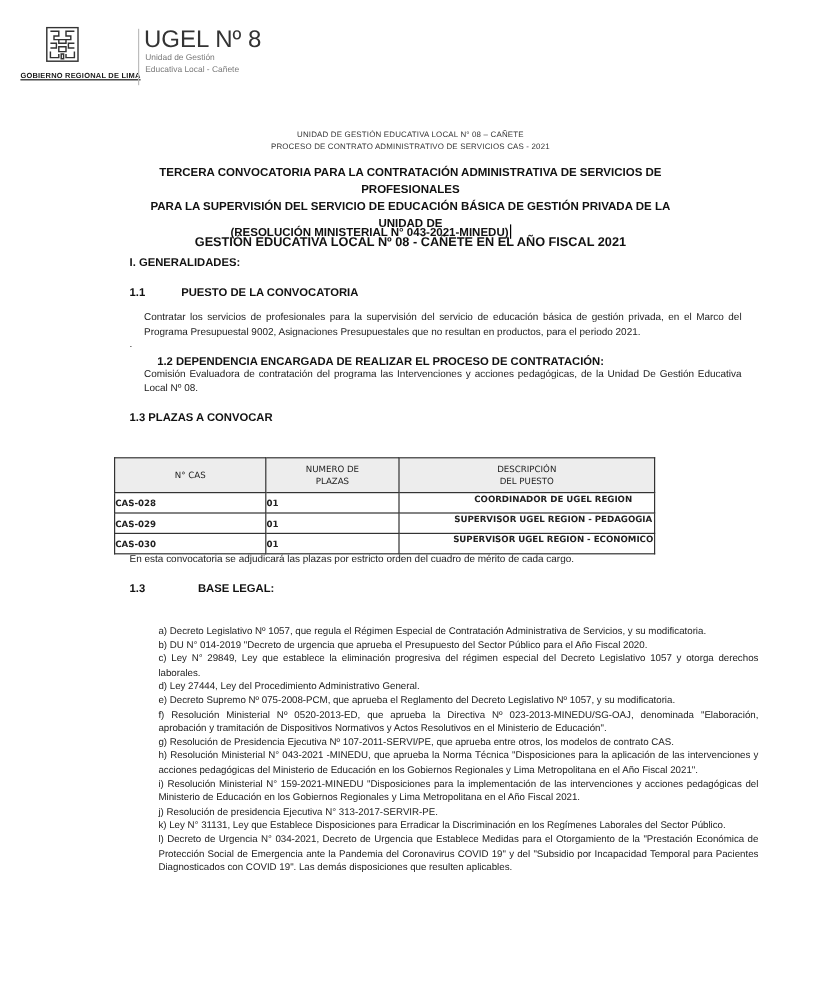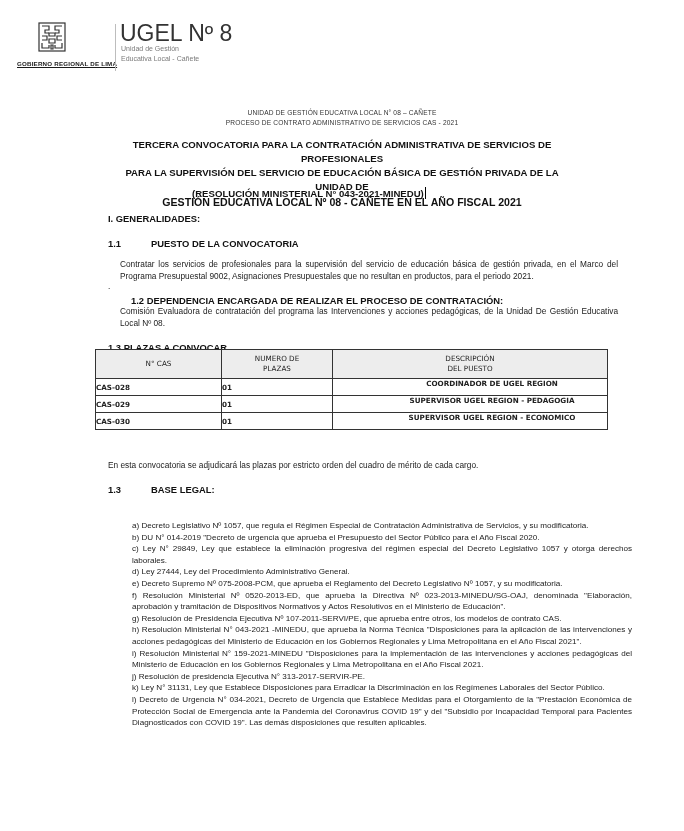--- a/index.html
+++ b/index.html
@@ -5,37 +5,37 @@
   html, body { margin: 0; padding: 0; background: #ffffff; }
   body { width: 684px; height: 831px; position: relative; overflow: hidden;
          font-family: "Liberation Sans", sans-serif; color: #1a1a1a; }
   .abs { position: absolute; }
 
   
   .logo-box { left: 38px; top: 22px; width: 28px; height: 30px; }
   .gov-name { left: 17px; top: 60px; font-size: 6.2px; font-weight: bold; letter-spacing: 0.2px;
               text-decoration: underline; text-underline-offset: 1px; white-space: nowrap; }
   .vsep { left: 115px; top: 24px; width: 1px; height: 47px; background: #bdbdbd; }
-  .ugel-title { left: 120px; top: 24px; font-size: 23px; color: #333; white-space: nowrap; line-height: 18px; }
+  .ugel-title { left: 120px; top: 24px; font-size: 20px; color: #333; white-space: nowrap; line-height: 18px; }
   .ugel-sub { left: 121px; font-size: 7px; color: #7a7a7a; white-space: nowrap; line-height: 9px; }
 
   
   .unit-line { left: 0; width: 684px; text-align: center; font-size: 6.6px; color: #333; letter-spacing: 0.15px; }
   .main-title { left: 110px; width: 464px; text-align: center; font-weight: bold; font-size: 9.6px;
                 line-height: 14px; color: #111; }
   .main-title .big { font-size: 10.6px; }
   .resolution { left: 192px; top: 187px; font-weight: bold; font-size: 9.6px; color: #111; white-space: nowrap; }
   .cursor { display: inline-block; width: 1px; height: 12px; background: #000; vertical-align: -2px; margin-left: 1px; }
 
   .h { font-weight: bold; font-size: 9.4px; color: #111; white-space: nowrap; }
   .p { font-size: 8.3px; line-height: 11.6px; color: #222; text-align: justify; }
   .p.w { left: 120px; width: 498px; }
 
   
-  table.plazas { position: absolute; left: 95px; top: 349px; width: 513px; border-collapse: collapse;
+  table.plazas { position: absolute; left: 95px; top: 381px; width: 451px; border-collapse: collapse;
                  font-family: "DejaVu Sans", sans-serif; font-size: 7.2px; font-weight: bold; color: #222; }
   table.plazas th, table.plazas td { border: 1px solid #333; padding: 0; height: 16px; }
   table.plazas th { background: #ededed; height: 28px; font-weight: normal; text-align: center;
                     line-height: 10px; font-size: 7.2px; }
   table.plazas td.c { }
   table.plazas td.desc { text-align: center; padding-left: 44px; vertical-align: top; line-height: 10px; }
   .col1 { width: 125px; } .col2 { width: 110px; }
 
   
   .legal { left: 108px; width: 500px; top: 520px; font-size: 8.1px; line-height: 11.6px; color: #222; margin-left: 24px; }
@@ -114,21 +114,21 @@
       <td class="c">CAS-030</td>
       <td class="c">01</td>
       <td class="desc">SUPERVISOR UGEL REGION - ECONOMICO</td>
     </tr>
   </tbody>
 </table>
 
 <div class="abs p" style="left:108px; top:460px; white-space:nowrap;">En esta convocatoria se adjudicará las plazas por estricto orden del cuadro de mérito de cada cargo.</div>
 
 <div class="abs h" style="left:108px; top:484px;">1.3</div>
-<div class="abs h" style="left:151px; top:484px;">BASE LEGAL:</div>
+<div class="abs h" style="left:165px; top:484px;">BASE LEGAL:</div>
 
 <div class="abs legal">
   <div class="item">a) Decreto Legislativo Nº 1057, que regula el Régimen Especial de Contratación Administrativa de Servicios, y su modificatoria.</div>
   <div class="item">b) DU N° 014-2019 "Decreto de urgencia que aprueba el Presupuesto del Sector Público para el Año Fiscal 2020.</div>
   <div class="item">c) Ley N° 29849, Ley que establece la eliminación progresiva del régimen especial del Decreto Legislativo 1057 y otorga derechos laborales.</div>
   <div class="item">d) Ley 27444, Ley del Procedimiento Administrativo General.</div>
   <div class="item">e) Decreto Supremo Nº 075-2008-PCM, que aprueba el Reglamento del Decreto Legislativo Nº 1057, y su modificatoria.</div>
   <div class="item">f) Resolución Ministerial Nº 0520-2013-ED, que aprueba la Directiva Nº 023-2013-MINEDU/SG-OAJ, denominada "Elaboración, aprobación y tramitación de Dispositivos Normativos y Actos Resolutivos en el Ministerio de Educación".</div>
   <div class="item">g) Resolución de Presidencia Ejecutiva Nº 107-2011-SERVI/PE, que aprueba entre otros, los modelos de contrato CAS.</div>
   <div class="item">h) Resolución Ministerial N° 043-2021 -MINEDU, que aprueba la Norma Técnica "Disposiciones para la aplicación de las intervenciones y acciones pedagógicas del Ministerio de Educación en los Gobiernos Regionales y Lima Metropolitana en el Año Fiscal 2021".</div>

